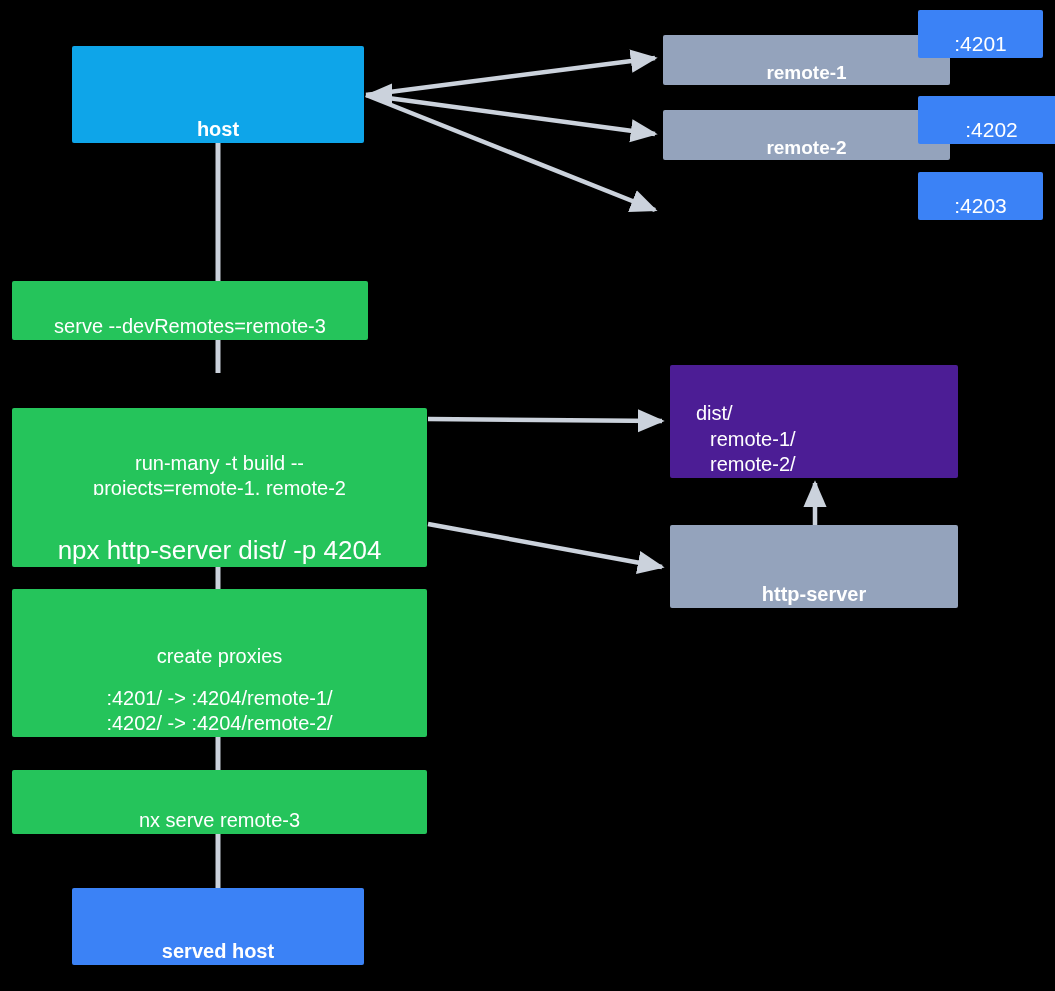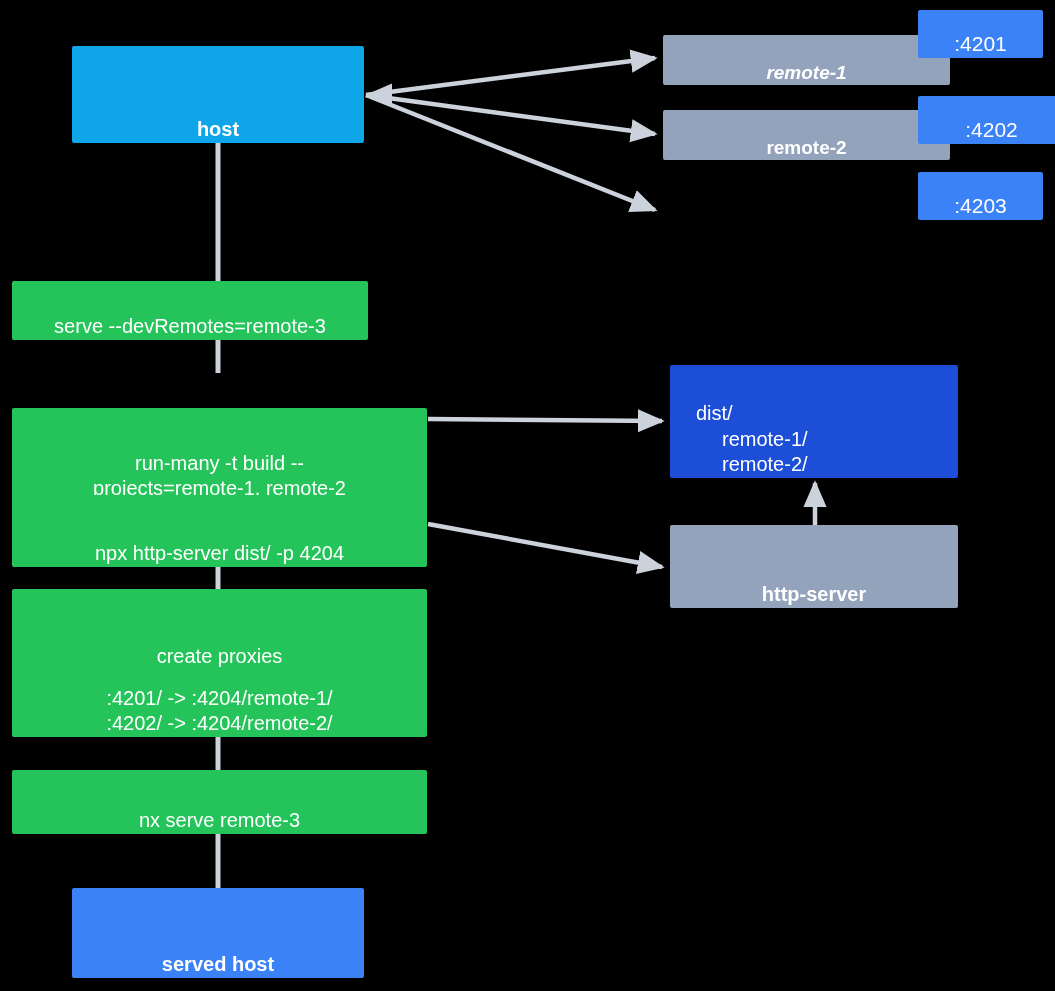--- a/index.html
+++ b/index.html
@@ -20,27 +20,27 @@
     color:#ffffff;
     border-radius:2px;
     text-align:center;
     line-height:1.28;
   }
   .node.bold { font-weight:bold; }
 
   .n-host      { background:#0EA5E9; }
   .n-served    { background:#3B82F6; }
   .n-remote    { background:#94A3BC; }
-  .n-dist      { background:#1d4ed8; }
+  .n-dist      { background:#4c1d95; }
   .n-httpsrv   { background:#94A3BC; }
   .n-cmd       { background:#25C45B; }
   .n-port      { background:#3B82F6; }
 
   .dist-inner { width:100%; text-align:left; padding-left:26px; box-sizing:border-box; }
-  .dist-indent { padding-left:52px; }
+  .dist-indent { padding-left:40px; }
 
   .spacer-line { display:block; height:16px; }
 
   svg#edges {
     position:absolute; left:0; top:0;
     width:1055px; height:991px;
     pointer-events:none;
   }
 </style>
 </head>
@@ -81,21 +81,21 @@
       <line x1="428" y1="524" x2="662" y2="567" marker-end="url(#ah)"></line>
 
       <line x1="815" y1="525" x2="815" y2="483" marker-end="url(#ah)"></line>
     </g>
   </svg>
 
   <div class="node n-host bold" style="left:72px; top:46px; width:292px; height:97px; font-size:20px;">
     <span>host</span>
   </div>
 
-  <div class="node n-remote bold" style="left:663px; top:35px; width:287px; height:50px; font-size:19px;font-style:italic;">
+  <div class="node n-remote bold" style="left:663px; top:35px; width:287px; height:50px; font-size:19px;">
     <span>remote-1</span>
   </div>
   <div class="node n-port" style="left:918px; top:10px; width:125px; height:48px; font-size:21px;">
     <span>:4201</span>
   </div>
 
   <div class="node n-remote bold" style="left:663px; top:110px; width:287px; height:50px; font-size:19px;">
     <span>remote-2</span>
   </div>
   <div class="node n-port" style="left:918px; top:96px; width:147px; height:48px; font-size:21px;">
@@ -108,36 +108,36 @@
 
   <div class="node n-cmd" style="left:12px; top:281px; width:356px; height:59px; font-size:20px;">
     <span>serve --devRemotes=remote-3</span>
   </div>
 
   <div class="node n-cmd" style="left:12px; top:373px; width:415px; height:94px; font-size:20px;margin-top:35px;">
     <span>run-many -t build --</span>
     <span>projects=remote-1, remote-2</span>
   </div>
 
-  <div class="node n-cmd" style="left:12px; top:495px; width:415px; height:72px; font-size:20px;">
+  <div class="node n-cmd" style="left:12px; top:495px; width:415px; height:72px; font-size:26px;">
     <span>npx http-server dist/ -p 4204</span>
   </div>
 
   <div class="node n-cmd" style="left:12px; top:589px; width:415px; height:148px; font-size:20px;">
     <span>create proxies</span>
     <span class="spacer-line"></span>
     <span>:4201/ -&gt; :4204/remote-1/</span>
     <span>:4202/ -&gt; :4204/remote-2/</span>
   </div>
 
   <div class="node n-cmd" style="left:12px; top:770px; width:415px; height:64px; font-size:20px;">
     <span>nx serve remote-3</span>
   </div>
 
-  <div class="node n-served bold" style="left:72px; top:888px; width:292px; height:90px; font-size:20px;">
+  <div class="node n-served bold" style="left:72px; top:888px; width:292px; height:77px; font-size:20px;">
     <span>served host</span>
   </div>
 
   <div class="node n-dist" style="left:670px; top:365px; width:288px; height:113px; font-size:20px; align-items:flex-start;">
     <span class="dist-inner">dist/</span>
     <span class="dist-inner dist-indent">remote-1/</span>
     <span class="dist-inner dist-indent">remote-2/</span>
   </div>
 
   <div class="node n-httpsrv bold" style="left:670px; top:525px; width:288px; height:83px; font-size:20px;">

